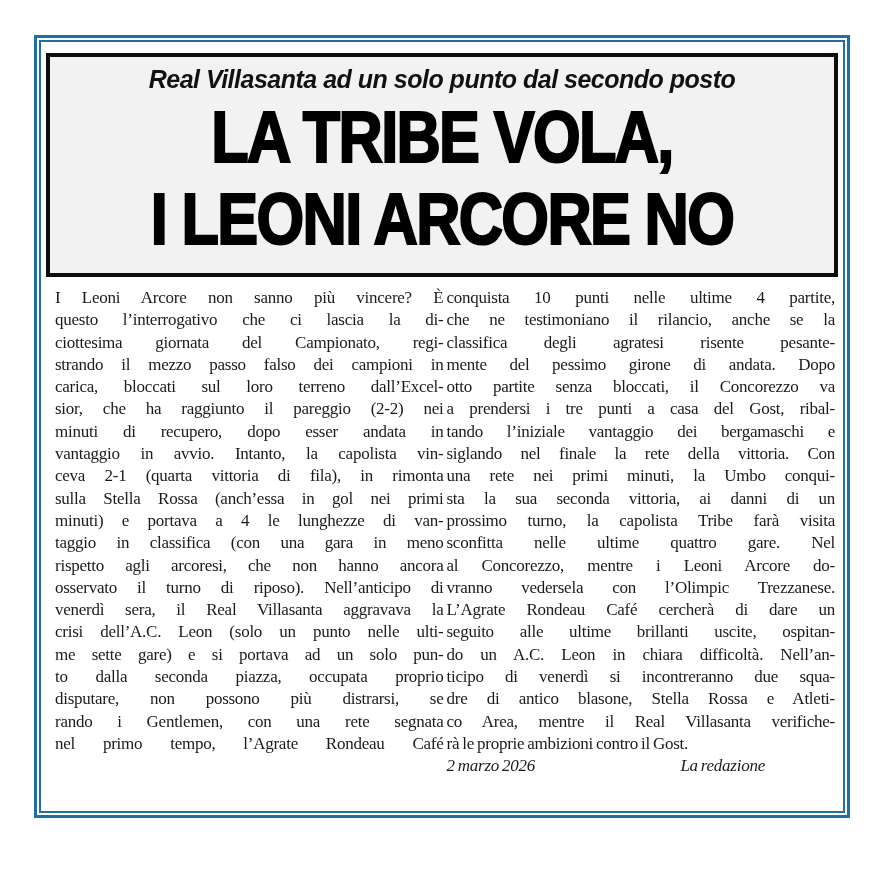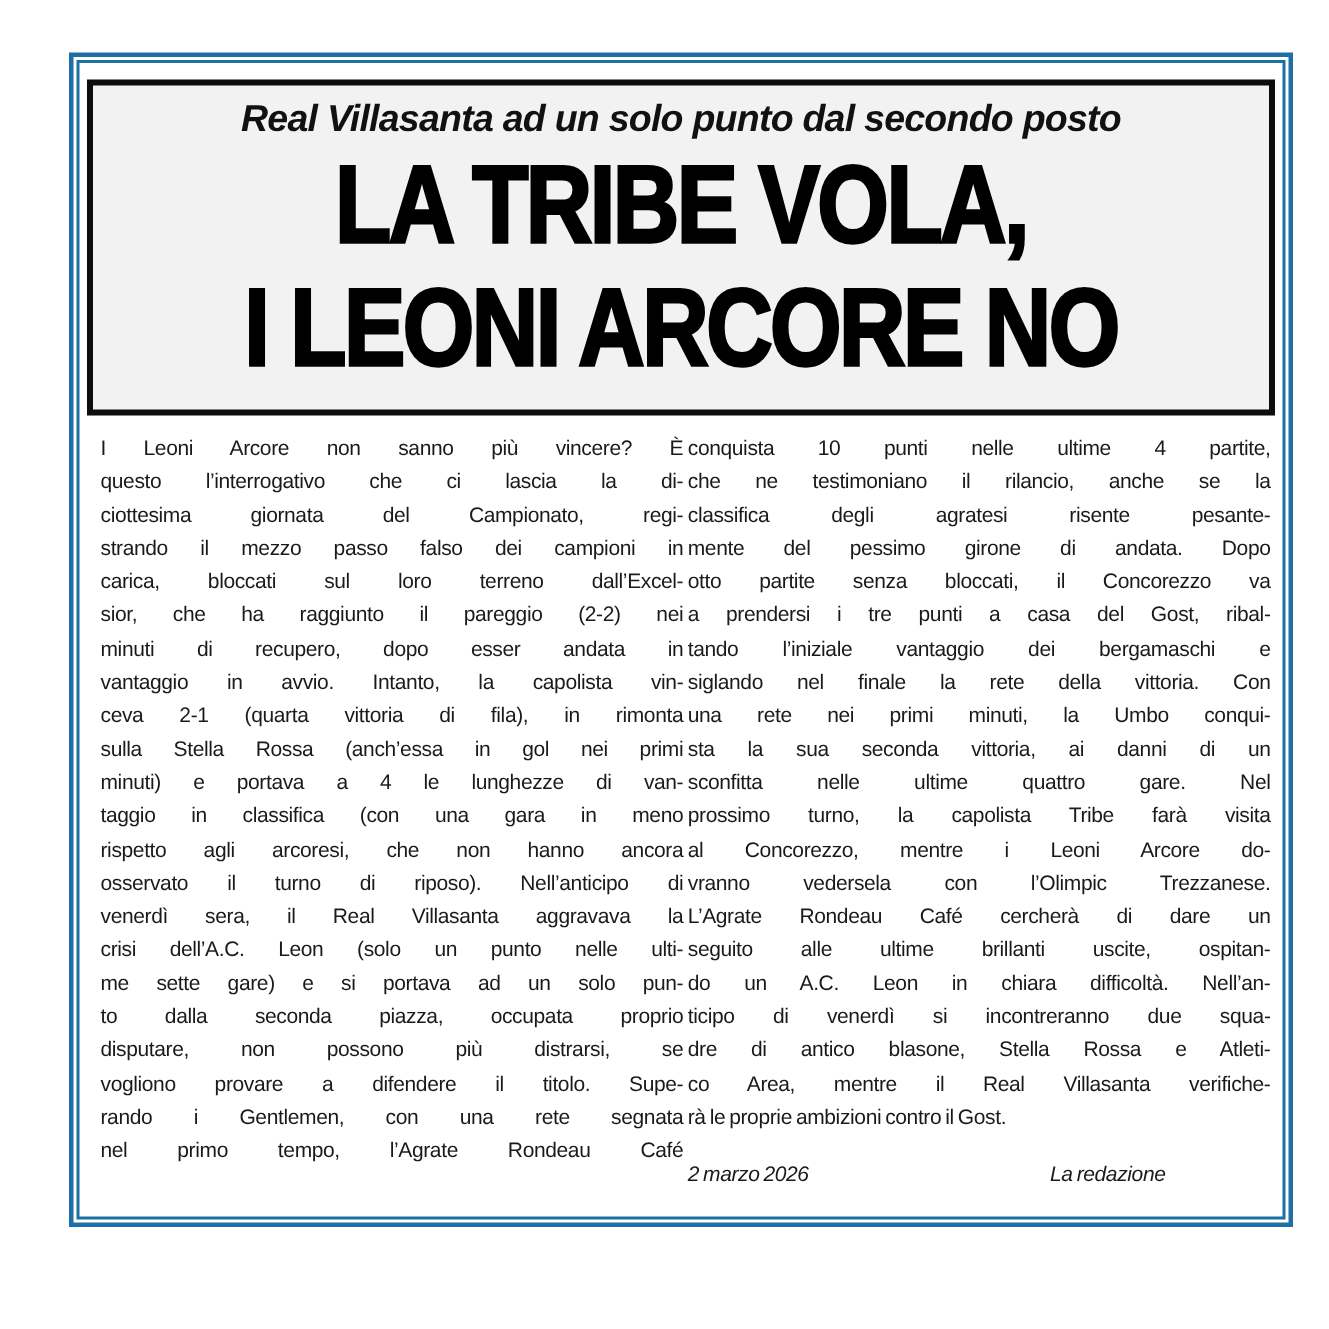--- a/index.html
+++ b/index.html
@@ -16,21 +16,21 @@
     position: relative;
     width: 886px;
     height: 886px;
     background: #ffffff;
     overflow: hidden;
   }
 
   
   .frame-outer {
     position: absolute;
-    left: 46px;
+    left: 34px;
     top: 35px;
     width: 816px;
     height: 783px;
     border: 3px solid var(--frame-blue);
     padding: 2px;
     background: #ffffff;
   }
   .frame-inner {
     width: 100%;
     height: 100%;
@@ -69,38 +69,38 @@
     white-space: nowrap;
   }
   .headline-line.first { margin-top: 2px; }
 
   
   .columns {
     display: flex;
     gap: 3px;
     padding: 10px 3px 0 9px;
     color: var(--text);
-    font-size: 14px;
+    font-size: 17px;
     line-height: 22.3px;
     letter-spacing: -0.25px;
     word-spacing: -1px;
+    font-family: Liberation Serif, serif;
   }
   .col { flex: 1; min-width: 0; }
   .line {
     text-align: justify;
     text-align-last: justify;
   }
   .col-right .lines .line:last-child {
     text-align-last: left;
   }
   .dateline {
     display: flex;
     font-style: italic;
     line-height: 22.3px;
-    margin-top: 16px;
   }
   .dateline .byline {
     margin-left: auto;
     margin-right: 70px;
   }
 </style>
 </head>
 <body>
 
 <div class="canvas">
@@ -127,39 +127,38 @@
             <div class="line">sulla Stella Rossa (anch’essa in gol nei primi</div>
             <div class="line">minuti) e portava a 4 le lunghezze di van-</div>
             <div class="line">taggio in classifica (con una gara in meno</div>
             <div class="line">rispetto agli arcoresi, che non hanno ancora</div>
             <div class="line">osservato il turno di riposo). Nell’anticipo di</div>
             <div class="line">venerdì sera, il Real Villasanta aggravava la</div>
             <div class="line">crisi dell’A.C. Leon (solo un punto nelle ulti-</div>
             <div class="line">me sette gare) e si portava ad un solo pun-</div>
             <div class="line">to dalla seconda piazza, occupata proprio</div>
             <div class="line">disputare, non possono più distrarsi, se</div>
-            <div class="line">vogliono provare a difendere il titolo. Supe-</div>
             <div class="line">rando i Gentlemen, con una rete segnata</div>
             <div class="line">nel primo tempo, l’Agrate Rondeau Café</div>
           </div>
 
         <div class="col col-right">
           <div class="lines">
               <div class="line">conquista 10 punti nelle ultime 4 partite,</div>
               <div class="line">che ne testimoniano il rilancio, anche se la</div>
               <div class="line">classifica degli agratesi risente pesante-</div>
               <div class="line">mente del pessimo girone di andata. Dopo</div>
               <div class="line">otto partite senza bloccati, il Concorezzo va</div>
               <div class="line">a prendersi i tre punti a casa del Gost, ribal-</div>
               <div class="line">tando l’iniziale vantaggio dei bergamaschi e</div>
               <div class="line">siglando nel finale la rete della vittoria. Con</div>
               <div class="line">una rete nei primi minuti, la Umbo conqui-</div>
               <div class="line">sta la sua seconda vittoria, ai danni di un</div>
+              <div class="line">prossimo turno, la capolista Tribe farà visita</div>
               <div class="line">sconfitta nelle ultime quattro gare. Nel</div>
-              <div class="line">prossimo turno, la capolista Tribe farà visita</div>
               <div class="line">al Concorezzo, mentre i Leoni Arcore do-</div>
               <div class="line">vranno vedersela con l’Olimpic Trezzanese.</div>
               <div class="line">L’Agrate Rondeau Café cercherà di dare un</div>
               <div class="line">seguito alle ultime brillanti uscite, ospitan-</div>
               <div class="line">do un A.C. Leon in chiara difficoltà. Nell’an-</div>
               <div class="line">ticipo di venerdì si incontreranno due squa-</div>
               <div class="line">dre di antico blasone, Stella Rossa e Atleti-</div>
               <div class="line">co Area, mentre il Real Villasanta verifiche-</div>
               <div class="line">rà le proprie ambizioni contro il Gost.</div>
             </div>

